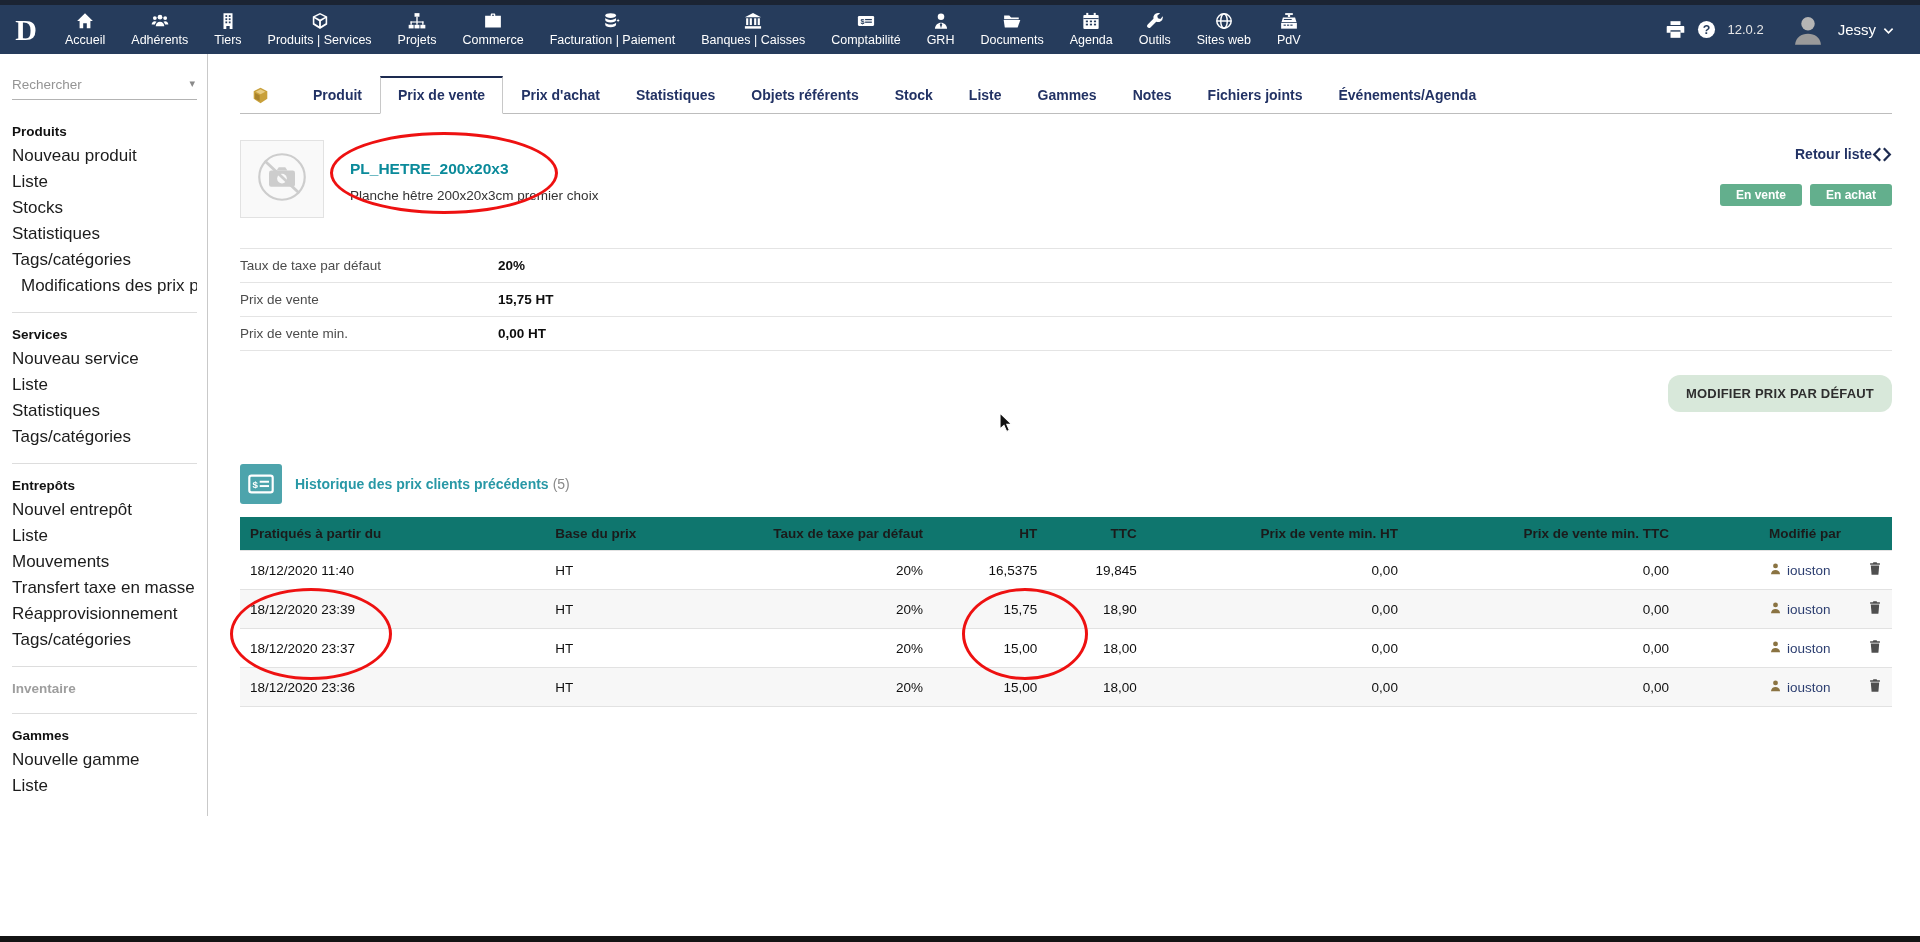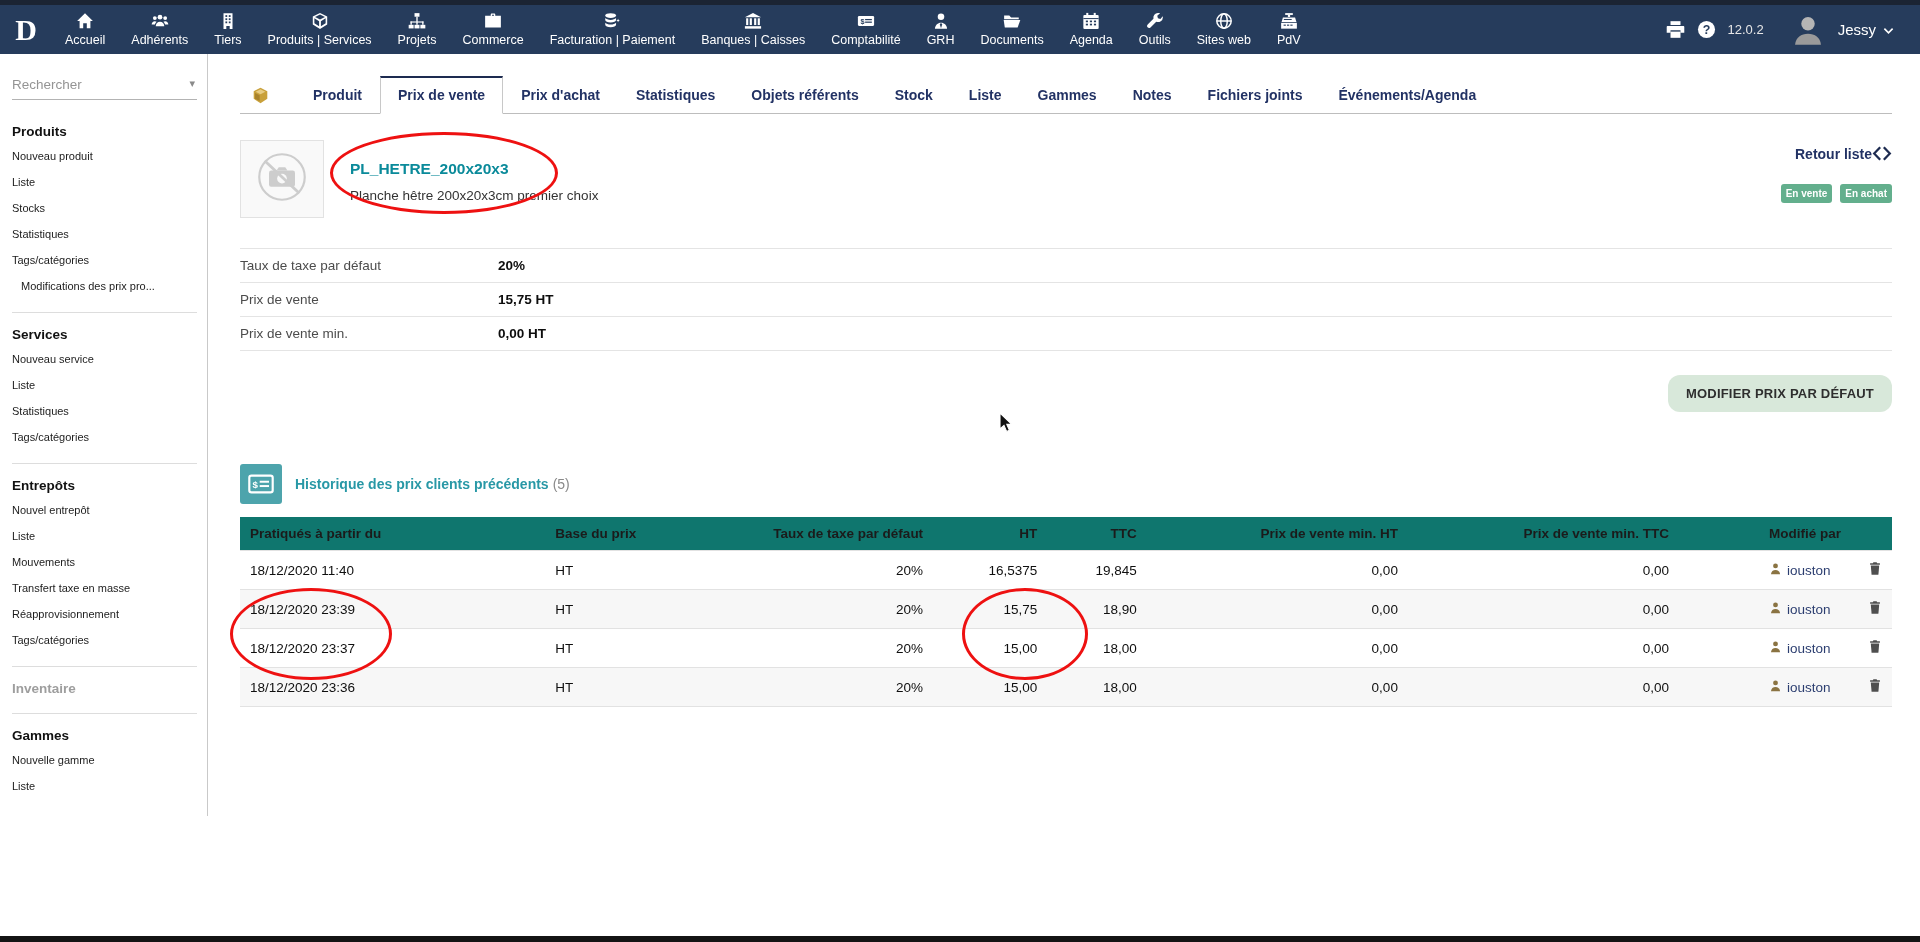--- a/index.html
+++ b/index.html
@@ -45,21 +45,21 @@
   .search-row input {
     width:100%; border:none; border-bottom:1px solid #b3b3b3; outline:none;
     font-family:"Liberation Sans",sans-serif; font-size:13.5px; padding:5px 18px 7px 0; color:#444;
   }
   .search-row input::placeholder { color:#949494; }
   .search-caret { position:absolute; right:2px; top:5px; color:#8a8a8a; font-size:11px; cursor:pointer; }
   .sb-section { padding:9px 0 13px; }
   .sb-section + .sb-section { border-top:1px solid #ddd; }
   .sb-title { font-size:13.5px; font-weight:700; color:#111; padding:5px 0 4px; }
   .sb-title.disabled { color:#9e9e9e; cursor:default; }
-  .sb-item { font-size:11px; color:#1c1c1c; line-height:26px; cursor:pointer; white-space:nowrap; overflow:hidden; }
+  .sb-item { font-size:17px; color:#1c1c1c; line-height:26px; cursor:pointer; white-space:nowrap; overflow:hidden; }
   .sb-item.indent { padding-left:9px; }
 
   .main { flex:1; padding:0 28px 0 32px; position:relative; }
 
   
   .tabs-row { margin-top:22px; display:flex; align-items:flex-end; border-bottom:1px solid #bdbdbd; }
   .tabs-cube { margin:0 26px 9px 12px; display:flex; }
   .tabs-cube svg { width:17px; height:17px; }
   .tab {
     font-size:14px; font-weight:700; color:#223264; padding:9px 17px 10px; cursor:pointer;
@@ -73,28 +73,28 @@
   
   .prod-head { display:flex; margin-top:26px; }
   .photo-box {
     width:84px; height:78px; border:1px solid #e2e2e2; background:#f9f9f9;
     display:flex; align-items:center; justify-content:center; margin-right:26px;
   }
   .photo-box svg { width:52px; height:52px; }
   .prod-ref { color:#0a8a9a; font-weight:700; font-size:15.5px; margin-top:20px; cursor:pointer; }
   .prod-desc { color:#333; font-size:13.5px; margin-top:10px; }
   .head-right { margin-left:auto; text-align:right; }
-  .back-row { display:flex; align-items:flex-start; justify-content:flex-end; margin-top:6px; }
+  .back-row { display:flex; align-items:center; justify-content:flex-end; margin-top:6px; }
   .back-link { color:#223264; font-weight:700; font-size:14px; cursor:pointer; }
   .nav-arrow { display:flex; cursor:pointer; color:#1d2b50; }
   .nav-arrow svg { width:10px; height:15px; }
   .badges { display:flex; gap:8px; justify-content:flex-end; margin-top:22px; }
   .badge {
-    background:#63af8d; color:#fff; font-weight:700; font-size:10px;
-    padding:4px 5px; border-radius:3px;
+    background:#63af8d; color:#fff; font-weight:700; font-size:12px;
+    padding:4px 16px; border-radius:3px;
   }
 
   
   .fields { margin-top:30px; }
   .field-row { display:flex; padding:9px 0; border-top:1px solid #e4e4e4; font-size:13.5px; }
   .field-row:last-child { border-bottom:1px solid #e4e4e4; }
   .f-label { width:258px; color:#4c4c4c; }
   .f-value { font-weight:700; color:#0d0d0d; }
 
   .btn-row { display:flex; justify-content:flex-end; margin-top:24px; }

